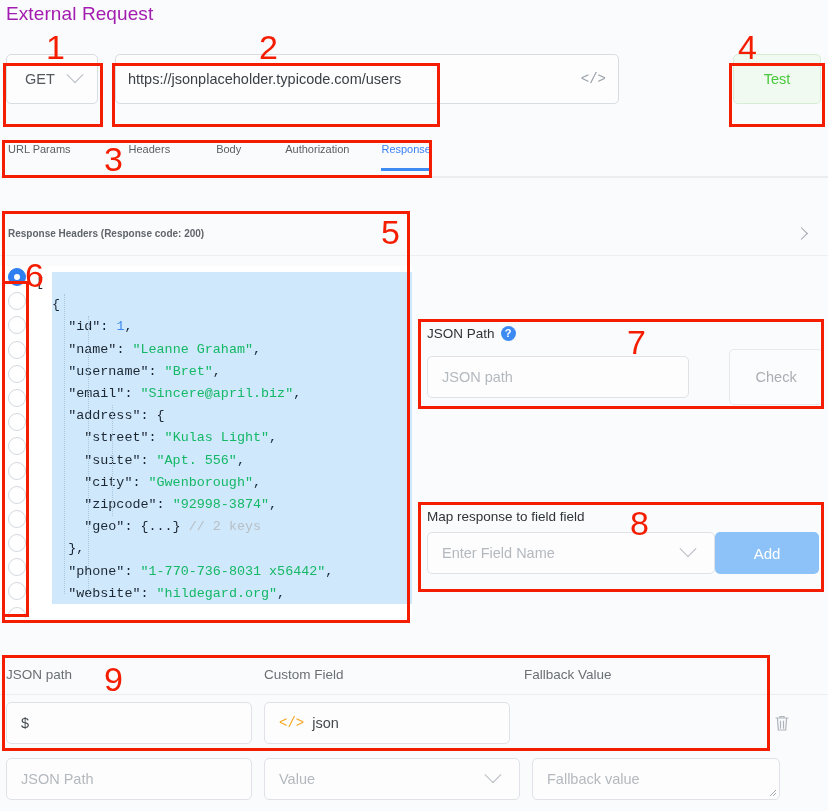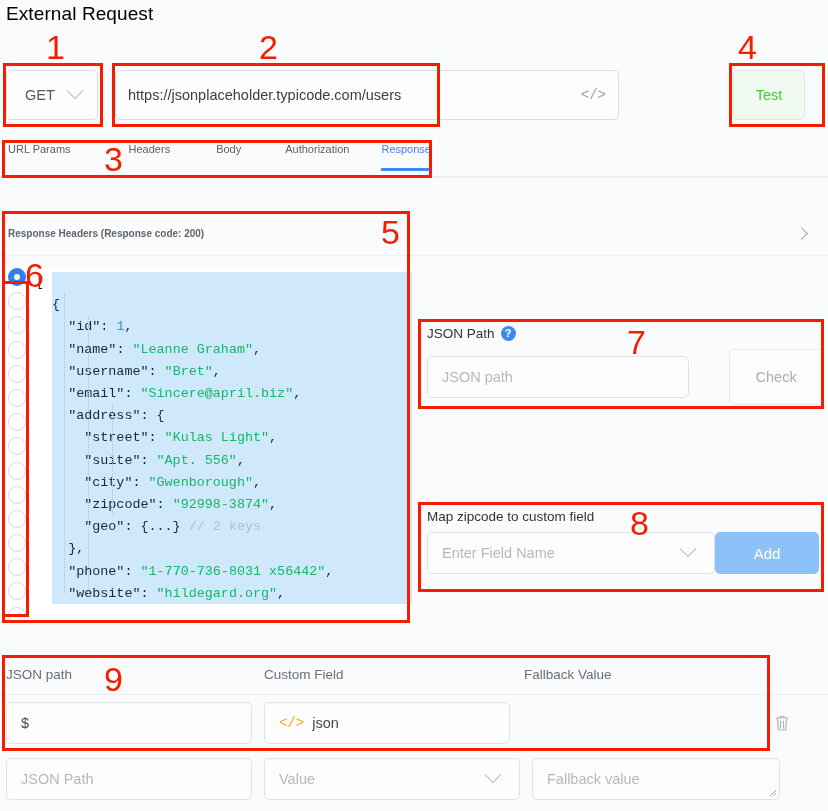--- a/index.html
+++ b/index.html
@@ -27,25 +27,25 @@
     font-size: 34px;
     line-height: 34px;
     font-weight: 400;
     z-index: 41;
     pointer-events: none;
   }
 
   
   .page-title {
     position: absolute; left: 6px; top: 3px;
-    font-size: 19px; color: #000000; letter-spacing: .1px;
-  }
-
-  
-  .req-row { position: absolute; left: 0; top: 68px; width: 828px; height: 54px; padding-left: 13px; }
+    font-size: 19px; color: #a21caf; letter-spacing: .1px;
+  }
+
+  
+  .req-row { position: absolute; left: 0; top: 52px; width: 828px; height: 54px; padding-left: 13px; }
   .method-select {
     position: absolute; left: 6px; top: 2px; width: 92px; height: 50px;
     border: 1px solid #d8dde2; border-radius: 5px; background: #fdfdfe;
     display: flex; align-items: center; padding: 0 10px;
     font-size: 14.5px; color: #53585c;
   }
   .method-select .lbl { flex: 1; text-align: left; padding-left: 8px;}
   .chev {
     width: 12px; height: 12px; border-right: 1.6px solid #b7bcc2;
     border-bottom: 1.6px solid #b7bcc2; transform: rotate(45deg) translate(-3px,-3px);
@@ -53,21 +53,21 @@
   }
   .url-input {
     position: absolute; left: 115px; top: 2px; width: 504px; height: 50px;
     border: 1px solid #d8dde2; border-radius: 5px; background: #fdfdfe;
     display: flex; align-items: center; padding: 0 12px;
     font-size: 14.5px; color: #3b4045;
   }
   .url-input .val { flex: 1; white-space: nowrap; overflow: hidden; }
   .code-icon { color: #9aa1a8; font-size: 14px; font-family: "Liberation Mono", monospace; }
   .test-btn {
-    position: absolute; left: 733px; top: 2px; width: 72px; height: 50px;
+    position: absolute; left: 733px; top: 2px; width: 88px; height: 50px;
     background: #f1faf0; border: 1px solid #d8ecd5; border-radius: 5px;
     color: #46c93a; font-size: 14.5px;
     display: flex; align-items: center; justify-content: center;
   }
 
   
   .tabs {
     position: absolute; left: 0; top: 140px; width: 828px; height: 38px;
     border-bottom: 2px solid #ebedf0;
     display: flex; align-items: flex-start;
@@ -289,21 +289,21 @@
     </div>
     <div style="display:flex; align-items:center; padding-left:6px;">
       <div class="inp" style="width:288px;">
         <span class="ph">JSON path</span>
       </div>
       <div class="check-btn">Check</div>
     </div>
   </div>
 
   <div class="map-panel">
-    <div class="panel-label" style="padding:4px 0 8px 6px;">Map zipcode to custom field</div>
+    <div class="panel-label" style="padding:4px 0 8px 6px;">Map response to field field</div>
     <div style="display:flex; align-items:center; padding-left:6px;">
       <div class="inp" style="width:288px;">
         <span class="ph" style="flex:1">Enter Field Name</span>
         <span class="chev"></span>
       </div>
       <div class="add-btn">Add</div>
     </div>
   </div>
 
   <div class="map-table">

